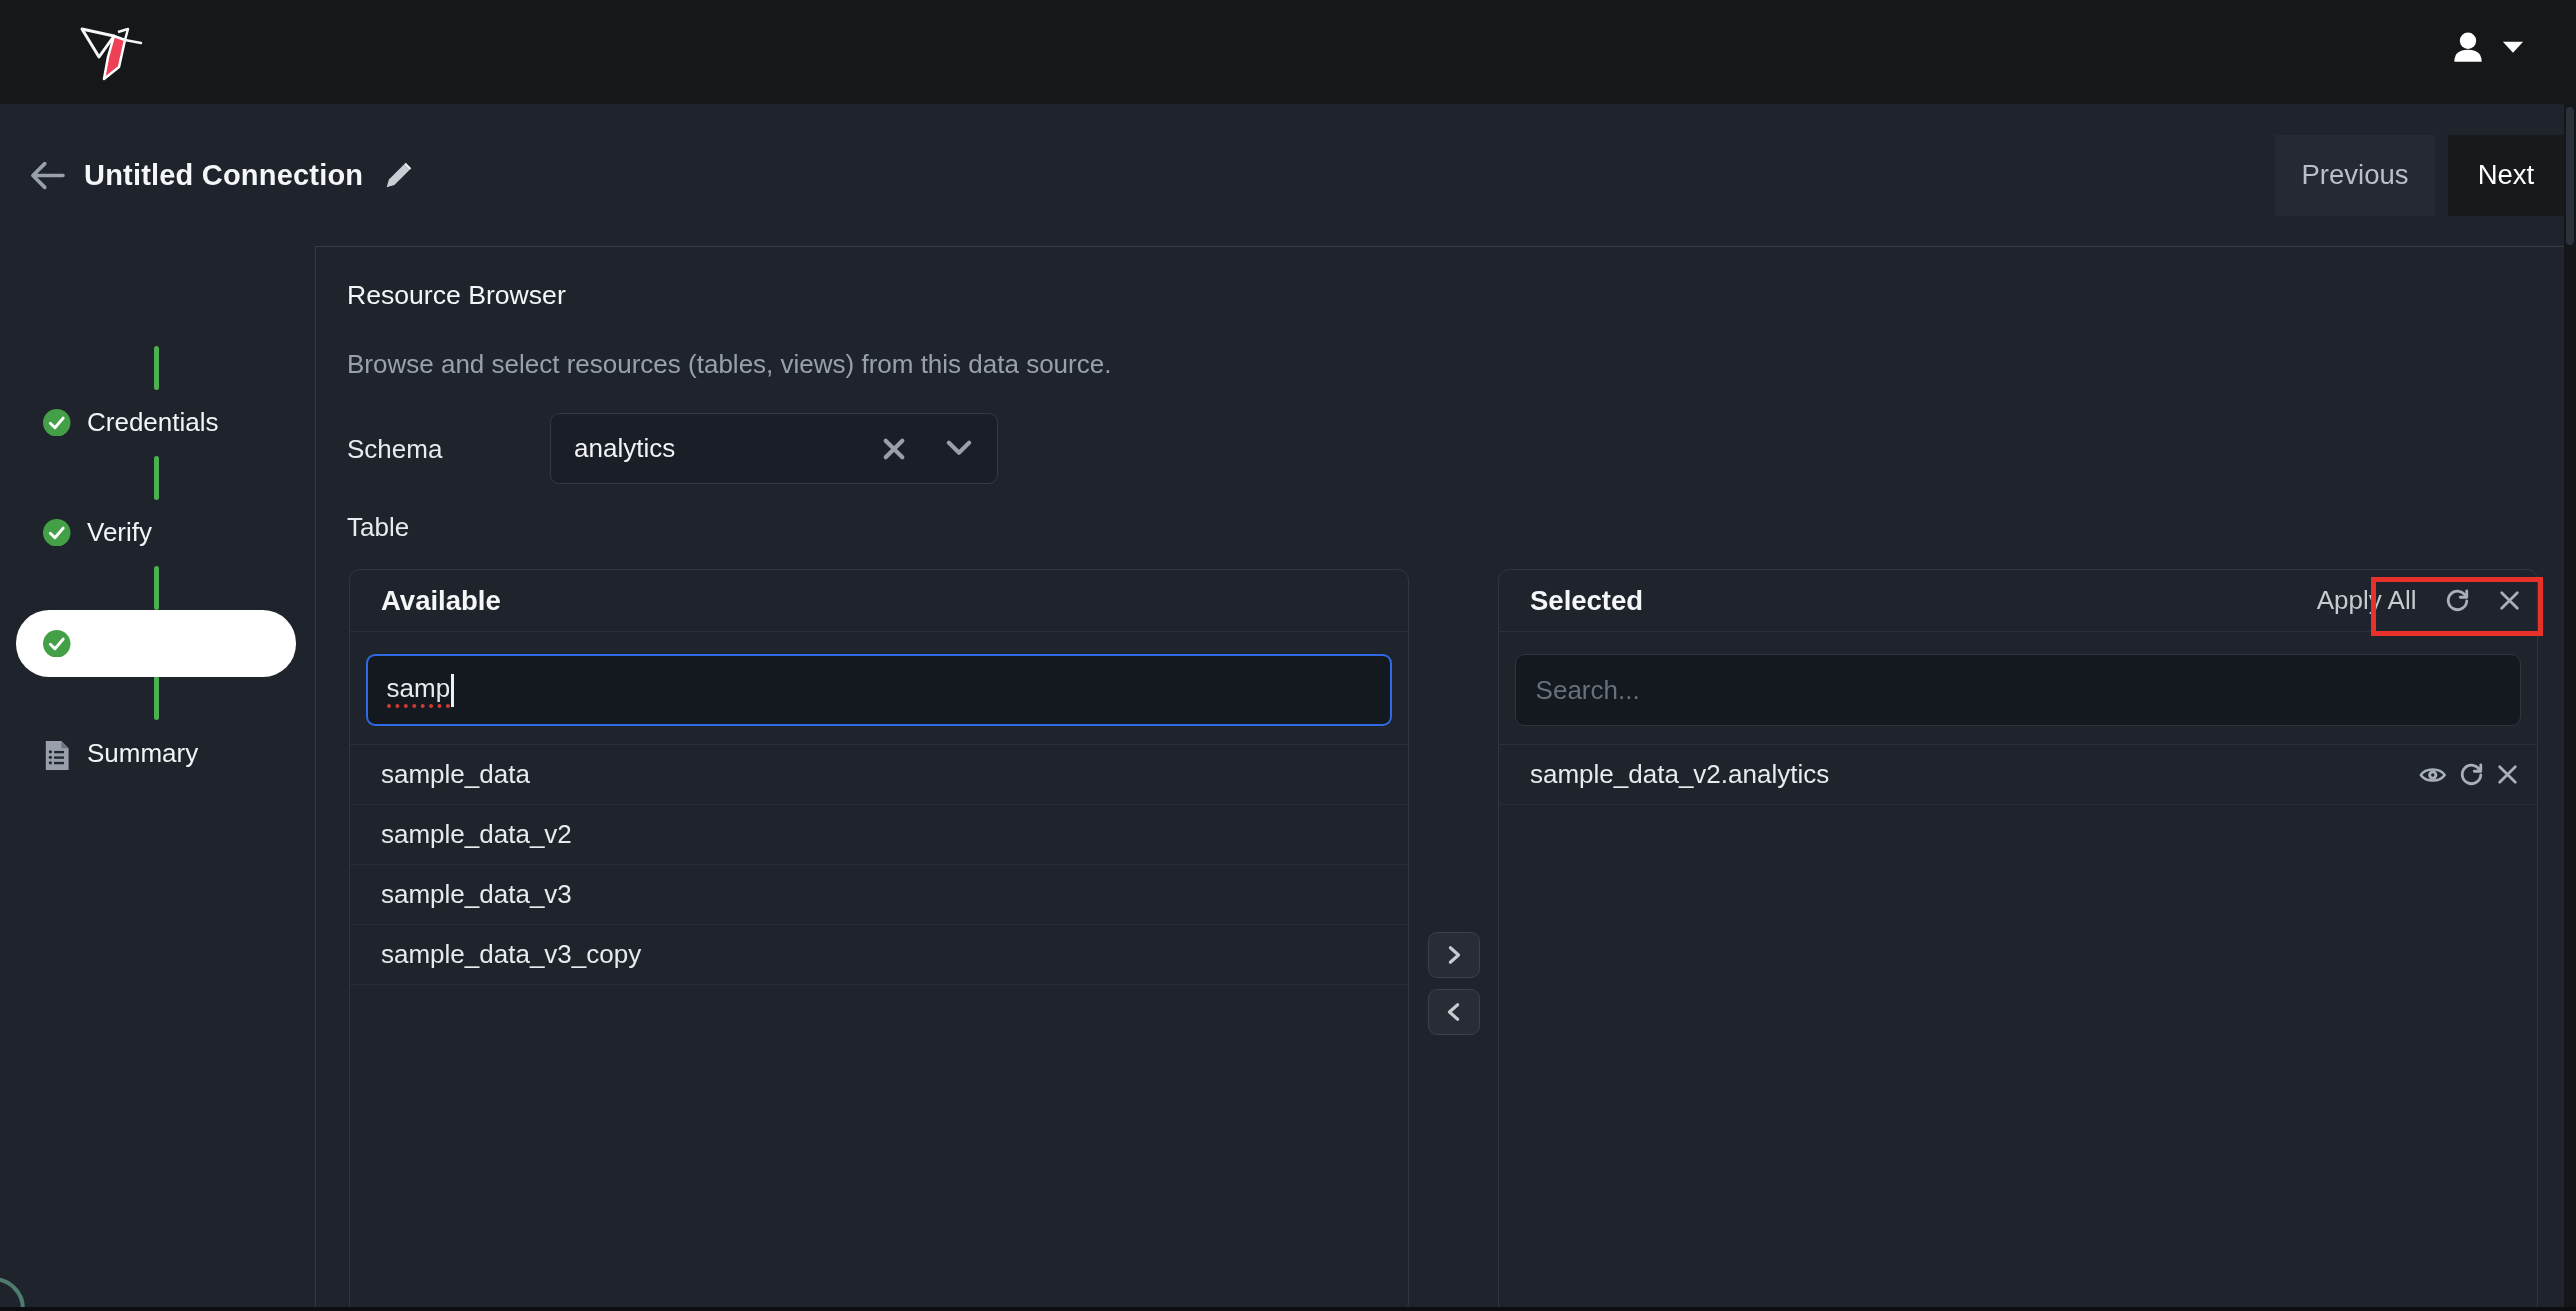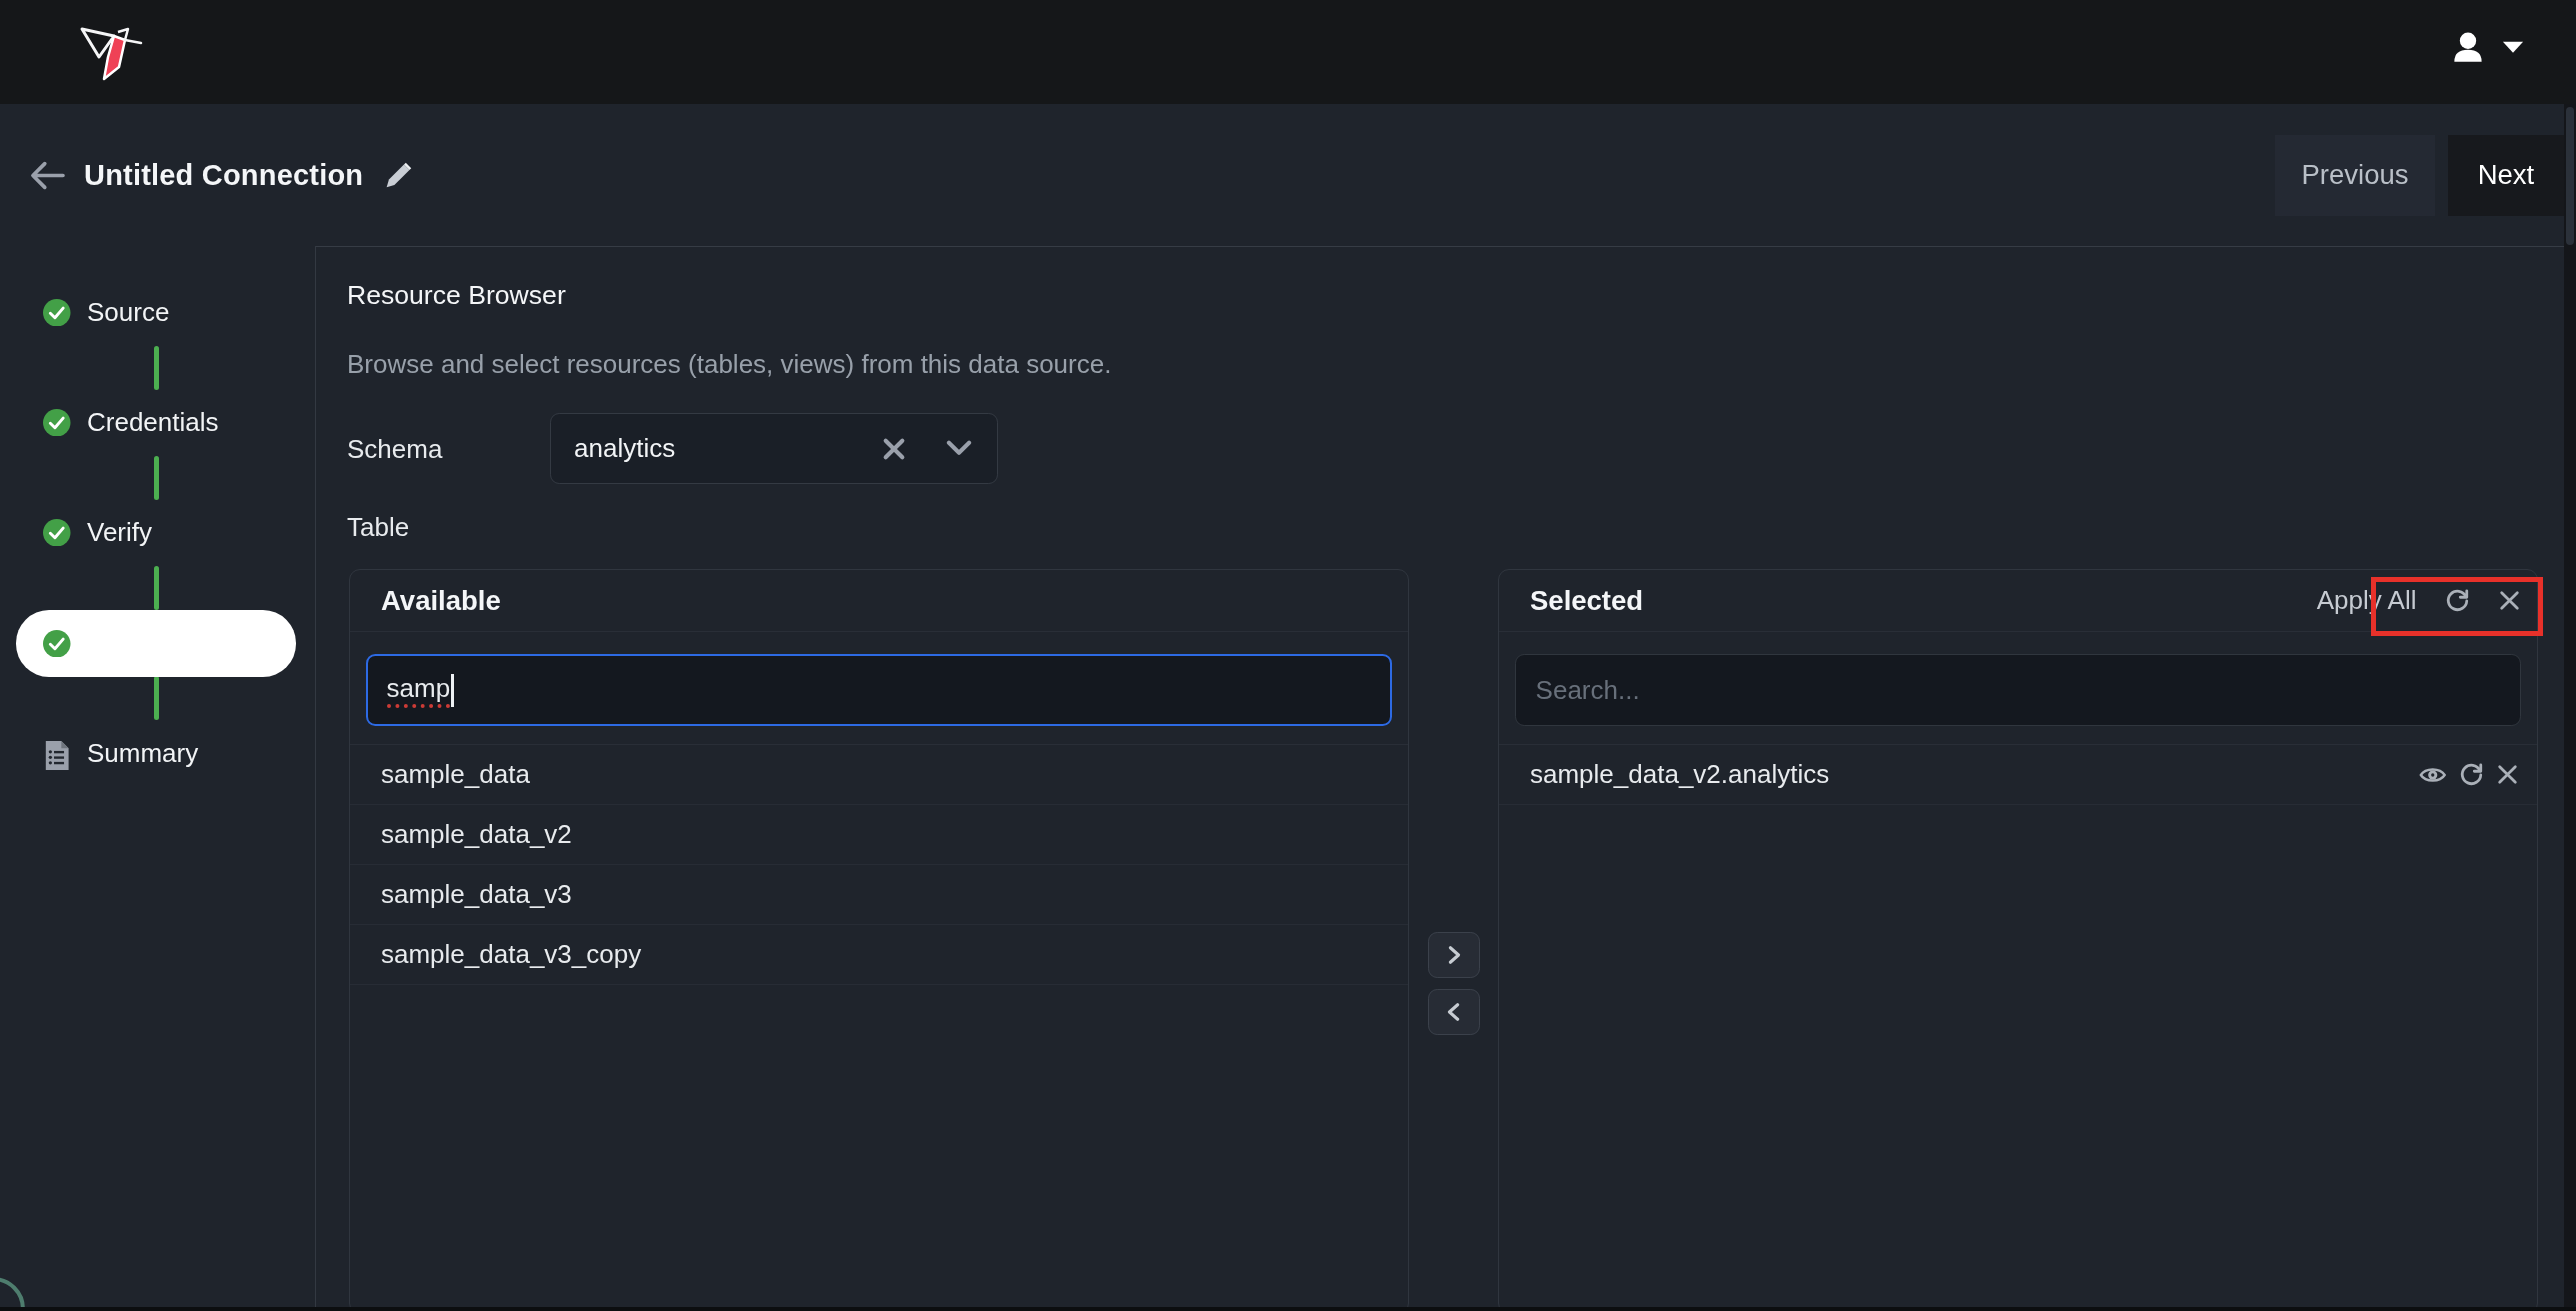--- a/index.html
+++ b/index.html
@@ -133,29 +133,20 @@
 
   <div class="sidebar"></div>
 
   <div class="step-pill"></div>
 
   <div class="connector" style="top:346px"></div>
   <div class="connector" style="top:456px"></div>
   <div class="connector" style="top:566px"></div>
   <div class="connector" style="top:676px"></div>
 
-  <div class="step" style="top:285px">
-    <span class="badge">
-      <svg width="27.5" height="27.5" viewBox="0 0 30 30">
-          <circle cx="15" cy="15" r="15" fill="#43a047"></circle>
-      <path d="M8 15.5 L13 20.5 L22 10" fill="none" stroke="#ffffff" stroke-width="3.2" stroke-linecap="round" stroke-linejoin="round"></path>
-        </svg>
-    </span>
-    <span class="lbl">Source</span>
-  </div>
 
   <div class="step" style="top:395px">
     <span class="badge">
       <svg width="27.5" height="27.5" viewBox="0 0 30 30">
           <circle cx="15" cy="15" r="15" fill="#43a047"></circle>
       <path d="M8 15.5 L13 20.5 L22 10" fill="none" stroke="#ffffff" stroke-width="3.2" stroke-linecap="round" stroke-linejoin="round"></path>
         </svg>
     </span>
     <span class="lbl">Credentials</span>
   </div>

